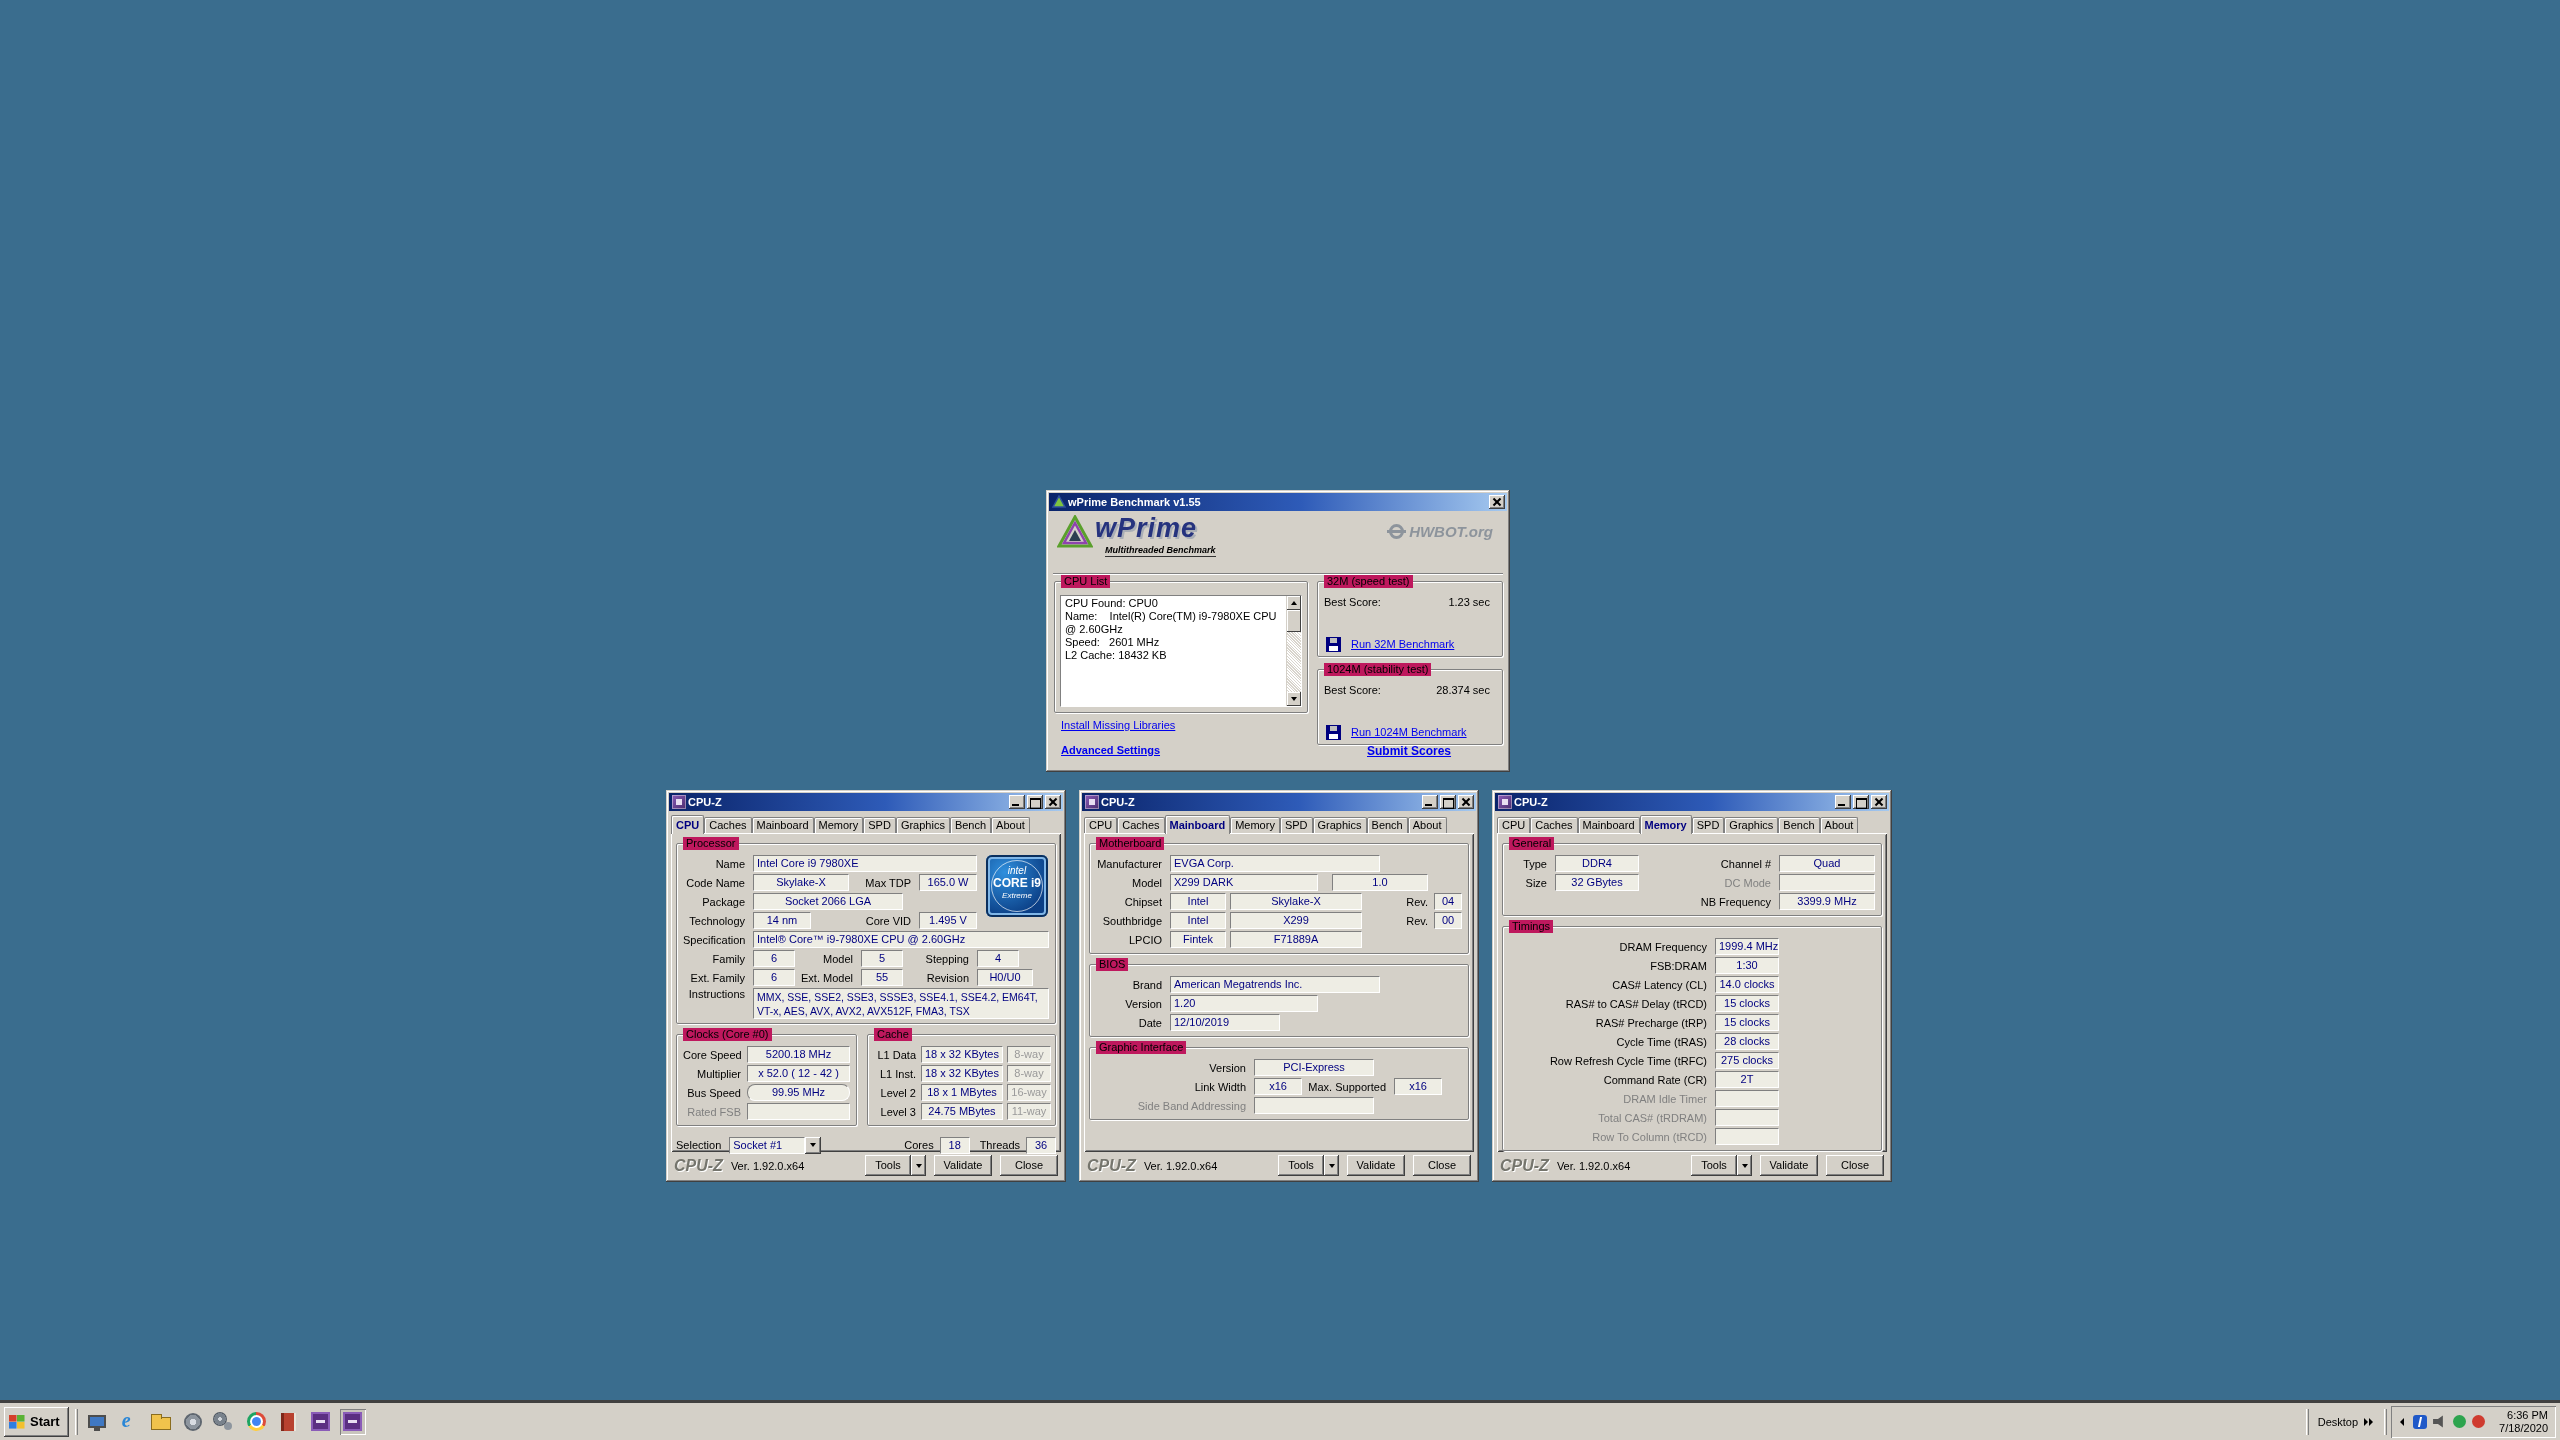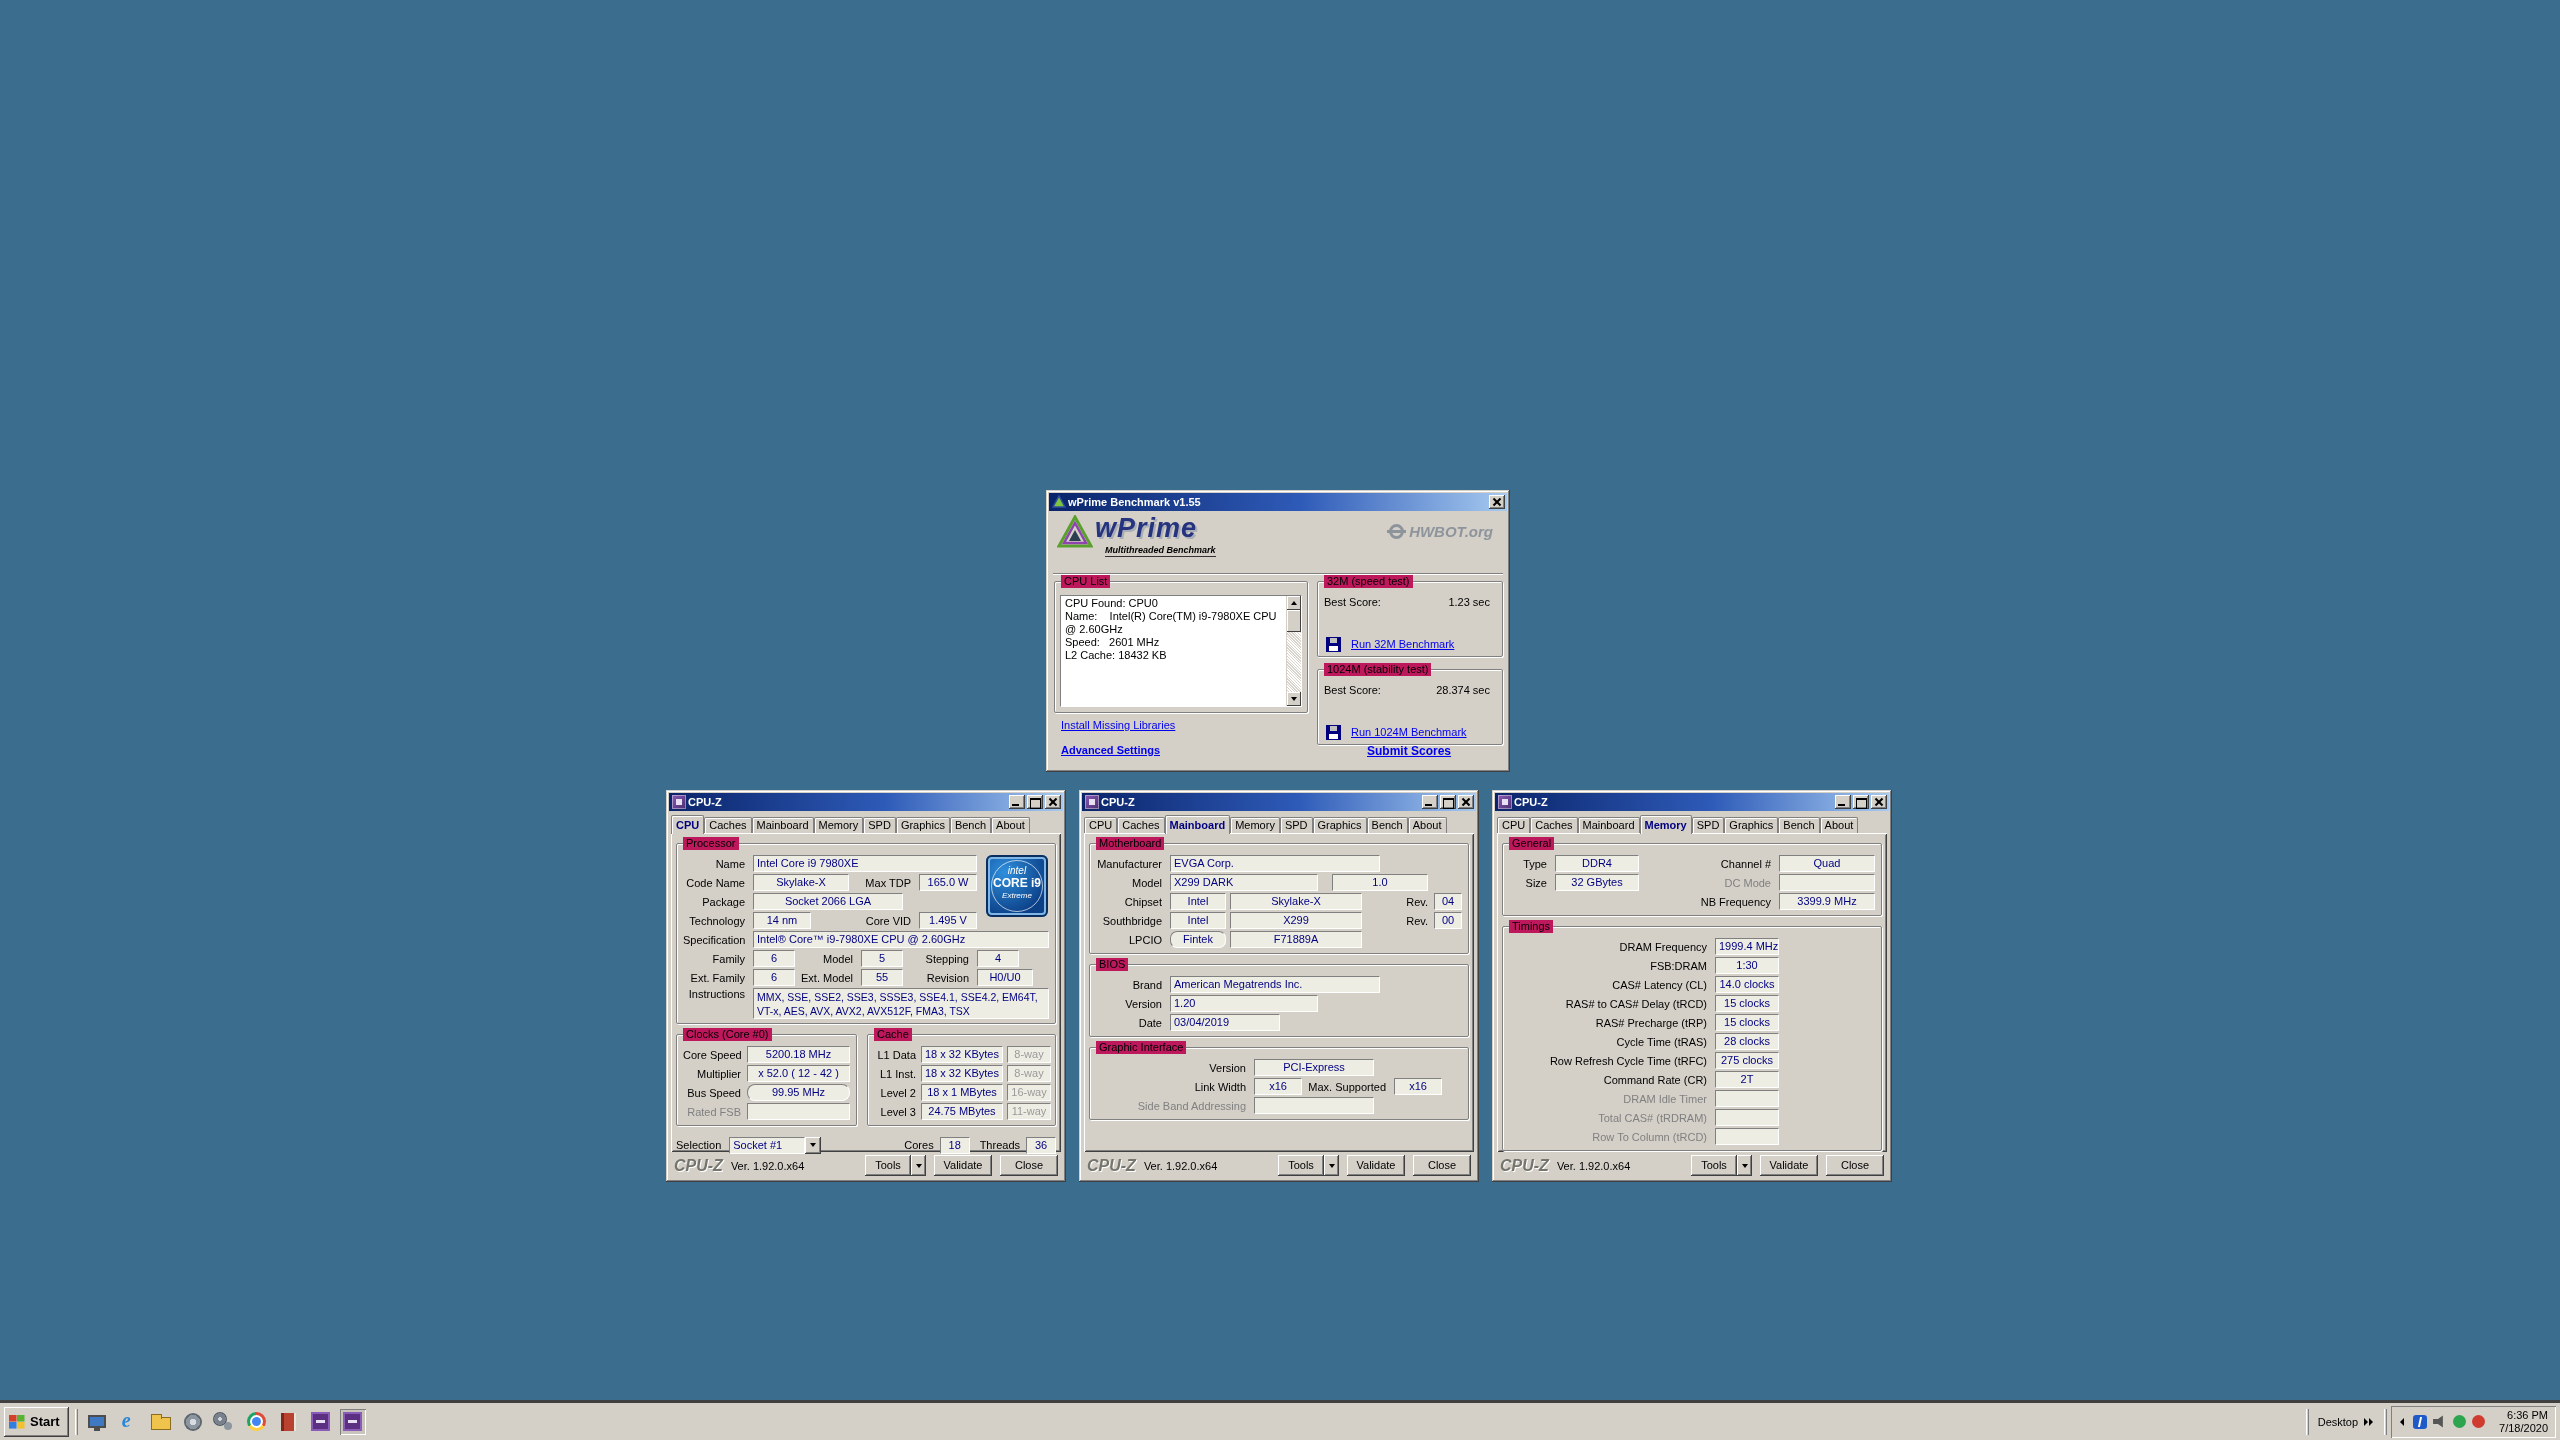--- a/index.html
+++ b/index.html
@@ -420,38 +420,38 @@
       </div>
       <div class="row">
         <span class="lbl" style="width:66px;text-align:right;margin-right:8px;">Southbridge</span>
         <span class="field c" style="width:56px;">Intel</span>
         <span class="field c" style="width:132px;margin-left:4px;">X299</span>
         <span class="lbl" style="flex:1;text-align:right;margin-right:6px;">Rev.</span>
         <span class="field c" style="width:28px;">00</span>
       </div>
       <div class="row">
         <span class="lbl" style="width:66px;text-align:right;margin-right:8px;">LPCIO</span>
-        <span class="field c" style="width:56px;border-radius:7px;">Fintek</span>
+        <span class="field c" style="width:56px;">Fintek</span>
         <span class="field c" style="width:132px;margin-left:4px;">F71889A</span>
       </div>
     </div>
 
     <div class="group" style="height:73px;margin-top:10px;">
       <span class="legend">BIOS</span>
       <div class="row">
         <span class="lbl" style="width:66px;text-align:right;margin-right:8px;">Brand</span>
         <span class="field" style="width:210px;">American Megatrends Inc.</span>
       </div>
       <div class="row">
         <span class="lbl" style="width:66px;text-align:right;margin-right:8px;">Version</span>
         <span class="field" style="width:148px;">1.20</span>
       </div>
       <div class="row">
         <span class="lbl" style="width:66px;text-align:right;margin-right:8px;">Date</span>
-        <span class="field" style="width:110px;">03/04/2019</span>
+        <span class="field" style="width:110px;">12/10/2019</span>
       </div>
     </div>
 
     <div class="group" style="height:73px;margin-top:10px;">
       <span class="legend">Graphic Interface</span>
       <div class="row">
         <span class="lbl" style="width:150px;text-align:right;margin-right:8px;">Version</span>
         <span class="field c" style="width:120px;">PCI-Express</span>
       </div>
       <div class="row">

